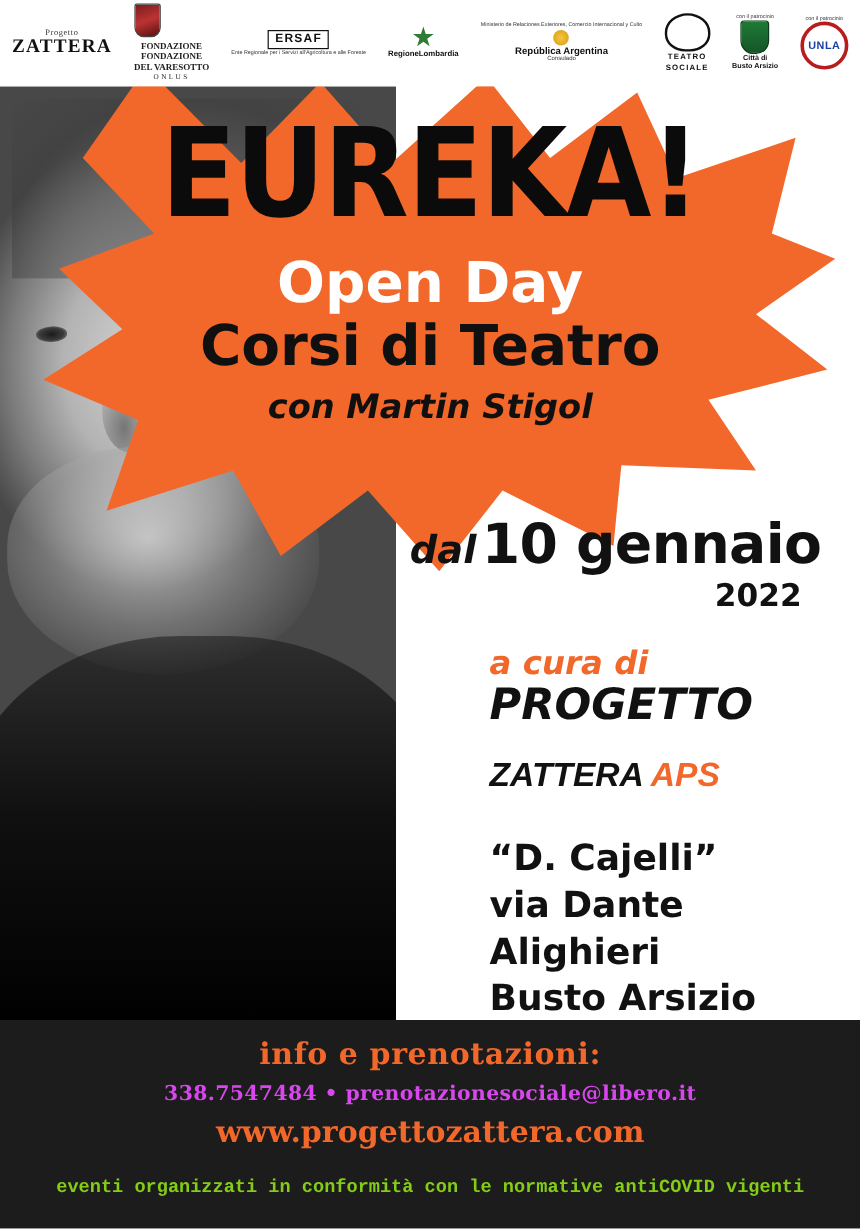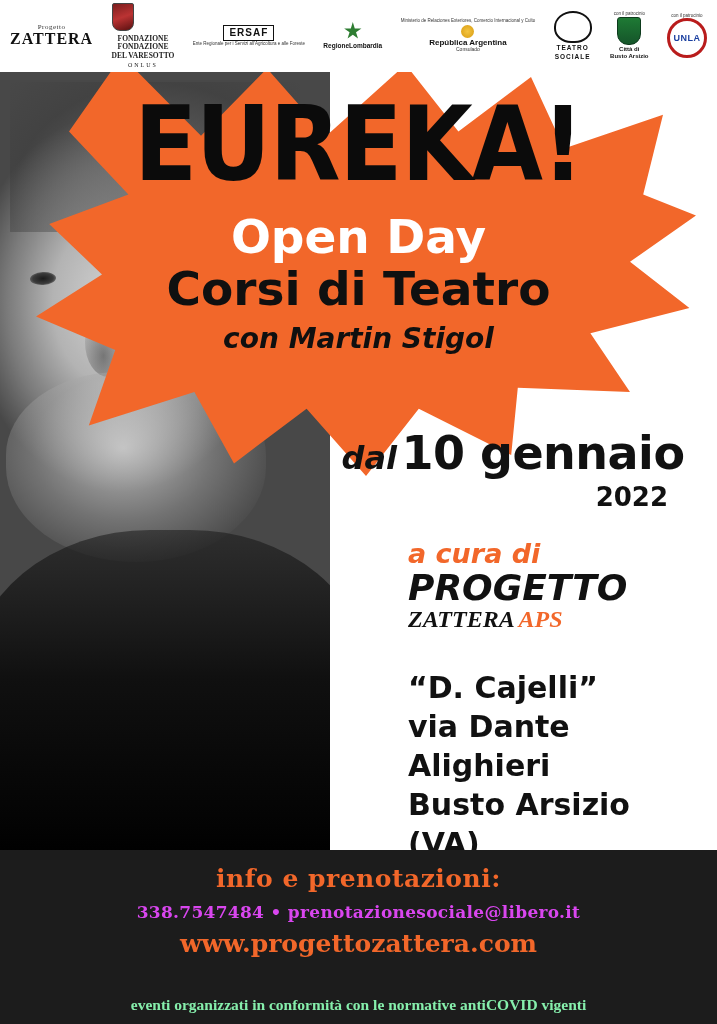--- a/index.html
+++ b/index.html
@@ -270,27 +270,28 @@
   .progetto {
     font-family: "DejaVu Sans", sans-serif;
     font-weight: bold;
     font-style: italic;
     font-size: 36px;
     color: #111;
     line-height: 1.05;
     padding-left: 78px;
   }
   .zattera-line {
-    font-family: Liberation Serif, serif;
+    font-family: Liberation Sans, sans-serif;
     font-weight: bold;
     font-style: italic;
-    font-size: 24px;
+    font-size: 28px;
     color: #111;
     line-height: 1.05;
     padding-left: 78px;
+    margin-top: 24px;
   }
   .zattera-line .aps { color: #f2672a; }
   .venue {
     margin-top: 36px;
     padding-left: 78px;
     font-family: "DejaVu Sans", sans-serif;
     font-weight: bold;
     font-size: 30px;
     color: #111;
     line-height: 1.3;
@@ -325,25 +326,25 @@
     letter-spacing: 0.3px;
   }
   .footer .website {
     font-family: "DejaVu Serif", serif;
     font-weight: bold;
     font-size: 25px;
     color: #f2672a;
     margin-top: 7px;
   }
   .footer .covid {
-    font-family: Liberation Serif, serif;
+    font-family: Liberation Mono, monospace;
     font-weight: bold;
     font-size: 15.5px;
-    color: #86efac;
-    margin-top: 38px;
+    color: #84cc16;
+    margin-top: 22px;
   }
 </style>
 </head>
 <body>
 
 <div class="poster">
 
   <div class="sponsor-bar">
 
     <div class="logo logo-zattera">

